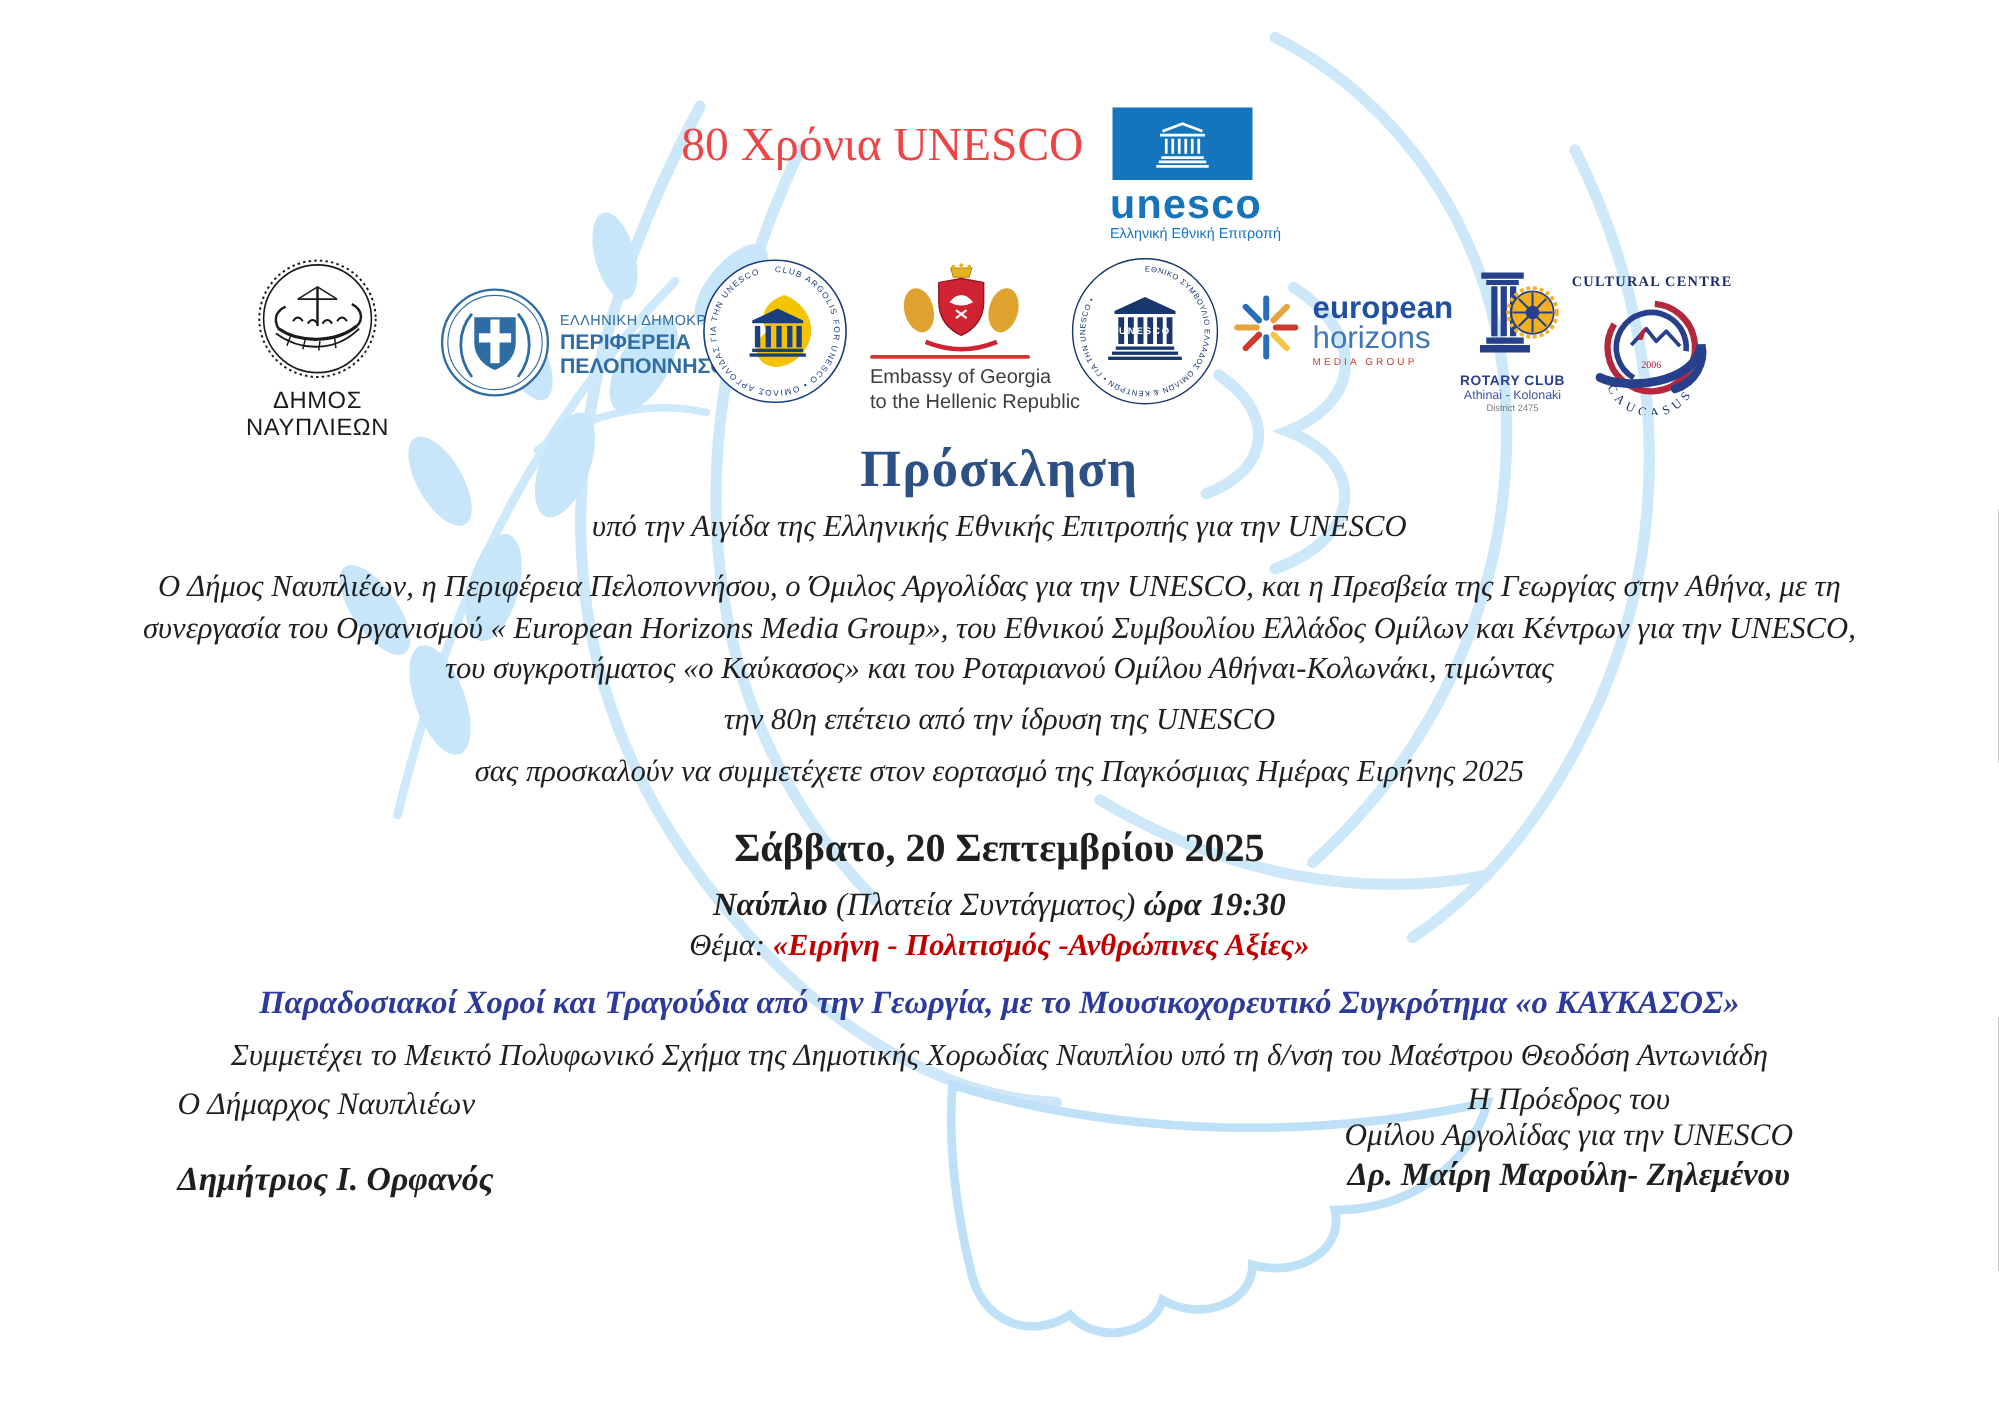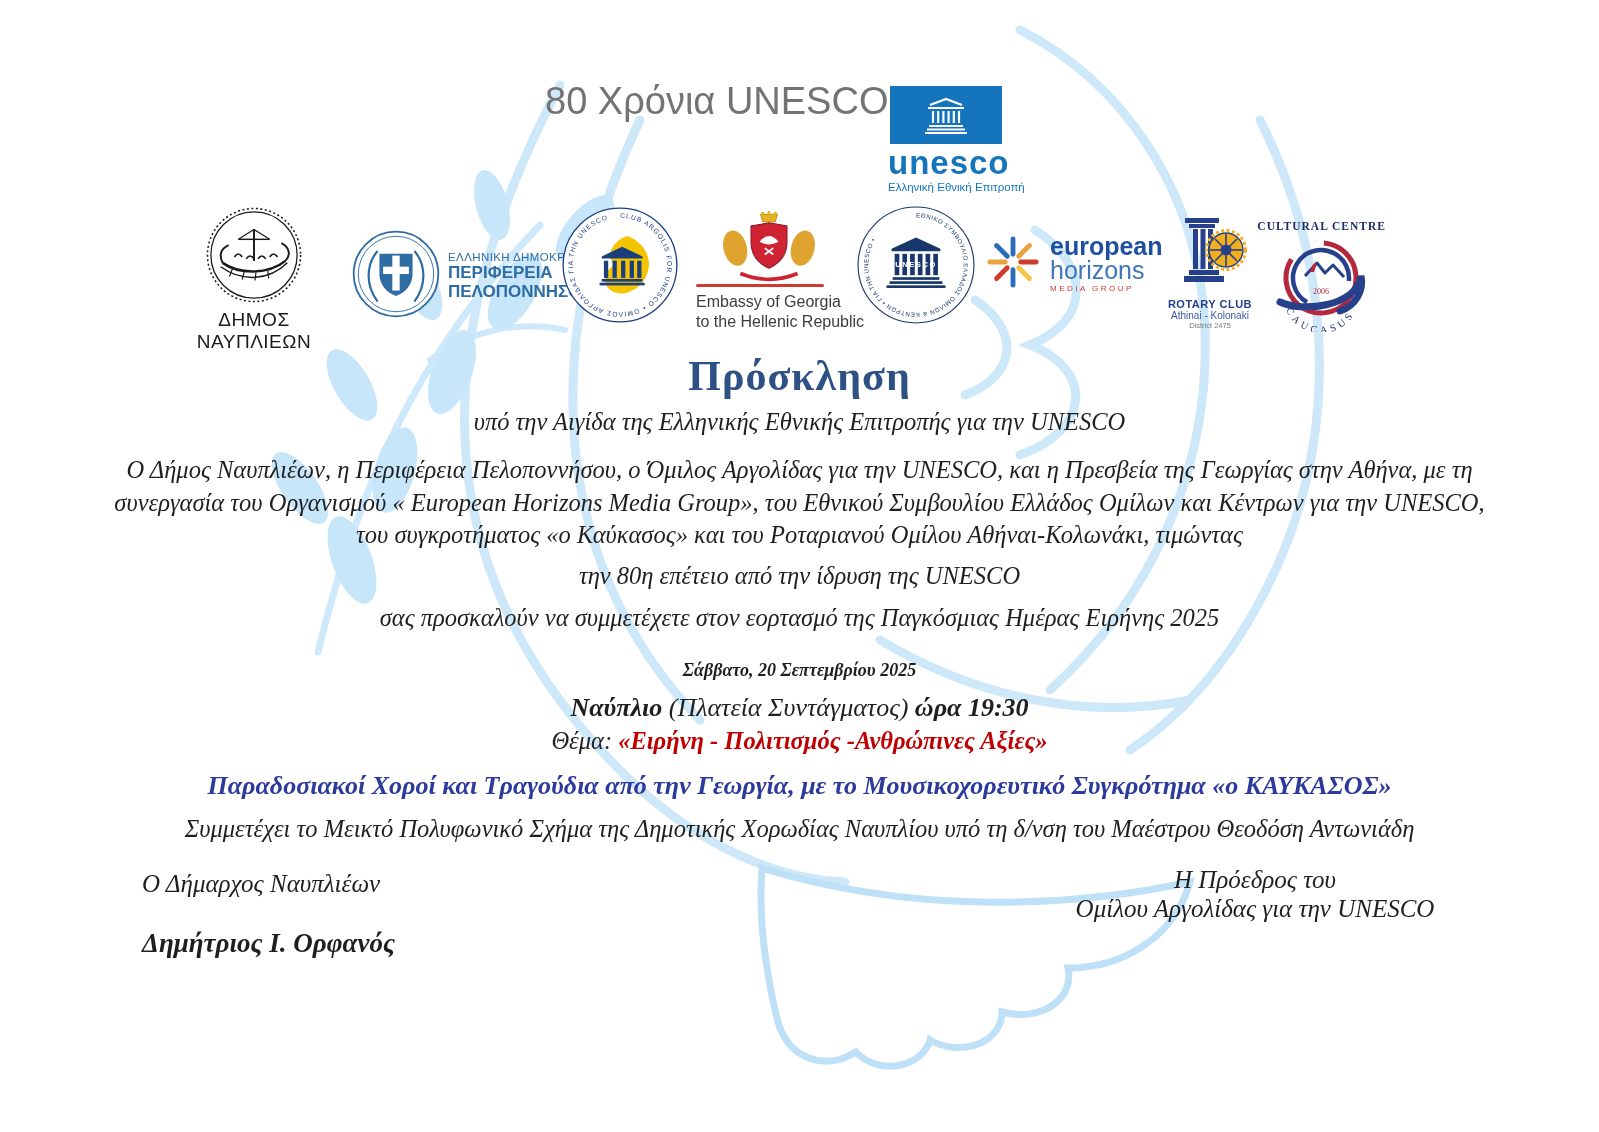--- a/index.html
+++ b/index.html
@@ -6,22 +6,22 @@
   .page{
     position:relative;width:1599px;height:1132px;background:#ffffff;
     overflow:hidden;margin:0 auto;
     font-family:"Liberation Serif","DejaVu Serif",serif;color:#1f1f1f;
   }
   .wm{position:absolute;inset:0;z-index:0;pointer-events:none;}
   .content{position:absolute;inset:0;z-index:2;}
 
   
   .main-title{
-    position:absolute;left:545px;top:80px;font-size:38px;color:#737373;
-    font-family:Liberation Sans, sans-serif;white-space:nowrap;
+    position:absolute;left:545px;top:94px;font-size:38px;color:#ef4444;
+    font-family:Liberation Serif, serif;white-space:nowrap;
   }
   .unesco-block{position:absolute;left:888px;top:86px;width:116px;text-align:center;}
   .unesco-rect{width:112px;height:58px;background:#1474bc;display:flex;align-items:center;justify-content:center;margin:0 auto;}
   .unesco-word{font-family:"Liberation Sans",sans-serif;font-weight:bold;font-size:33px;color:#1474bc;letter-spacing:1px;line-height:1.0;margin-top:2px;}
   .unesco-sub{font-family:"Liberation Sans",sans-serif;font-size:11.5px;color:#1474bc;margin-top:2px;white-space:nowrap;}
 
   
   .logo-item{position:absolute;text-align:center;}
   .lg-label{font-family:"Liberation Sans",sans-serif;}
   .nafplio{left:168px;top:206px;width:172px;}
@@ -47,21 +47,21 @@
   .caucasus{left:1256px;top:220px;width:130px;}
   .cauc-title{font-family:"Liberation Serif",serif;font-size:11.5px;color:#1d2f6b;letter-spacing:1px;font-weight:bold;text-align:right;}
 
   
   .text-col{position:absolute;top:352px;left:0;width:100%;text-align:center;}
   .invite-heading{font-size:42px;color:#2d5184;font-weight:600;margin:0 0 8px 0;letter-spacing:1px;}
   .sub-line{font-size:24.5px;font-style:italic;margin-bottom:18px;}
   .para{font-size:24.5px;font-style:italic;max-width:1400px;margin:0 auto 10px auto;line-height:1.33;}
   .line-a{font-size:24.5px;font-style:italic;margin-bottom:14px;}
   .line-b{font-size:24.5px;font-style:italic;margin-bottom:14px;}
-  .date-line{font-size:18px;font-style:italic;font-weight:bold;margin-bottom:12px;margin-top:28px;}
+  .date-line{font-size:32px;font-weight:bold;margin-bottom:12px;margin-top:28px;}
   .place-line{font-size:26px;font-style:italic;margin-bottom:4px;}
   .place-line b{font-weight:bold;}
   .theme-line{font-size:24.5px;font-style:italic;margin-bottom:16px;}
   .theme-value{color:#c00000;font-weight:bold;}
   .program-line{font-size:26px;font-style:italic;font-weight:bold;color:#2b3a9b;margin-bottom:14px;}
   .dedication-line{font-size:24.5px;font-style:italic;margin-bottom:2px;}
   .dedication-line b{font-weight:bold;}
   .participation-line{font-size:24.5px;font-style:italic;}
 
   
@@ -330,16 +330,17 @@
       <div class="participation-line">Συμμετέχει το Μεικτό Πολυφωνικό Σχήμα της Δημοτικής  Χορωδίας Ναυπλίου υπό τη δ/νση του Μαέστρου Θεοδόση Αντωνιάδη</div>
     </div>
 
     <div class="sig-left">
       <div class="sig-left-title">Ο Δήμαρχος Ναυπλιέων</div>
       <div class="sig-left-name">Δημήτριος Ι. Ορφανός</div>
     </div>
     <div class="sig-right">
       <div class="sig-right-l">Η Πρόεδρος του</div>
       <div class="sig-right-l">Ομίλου Αργολίδας για την UNESCO</div>
+      <div class="sig-right-name">Δρ. Μαίρη Μαρούλη- Ζηλεμένου</div>
     </div>
 
   </div>
 </div>
 
 </body></html>

